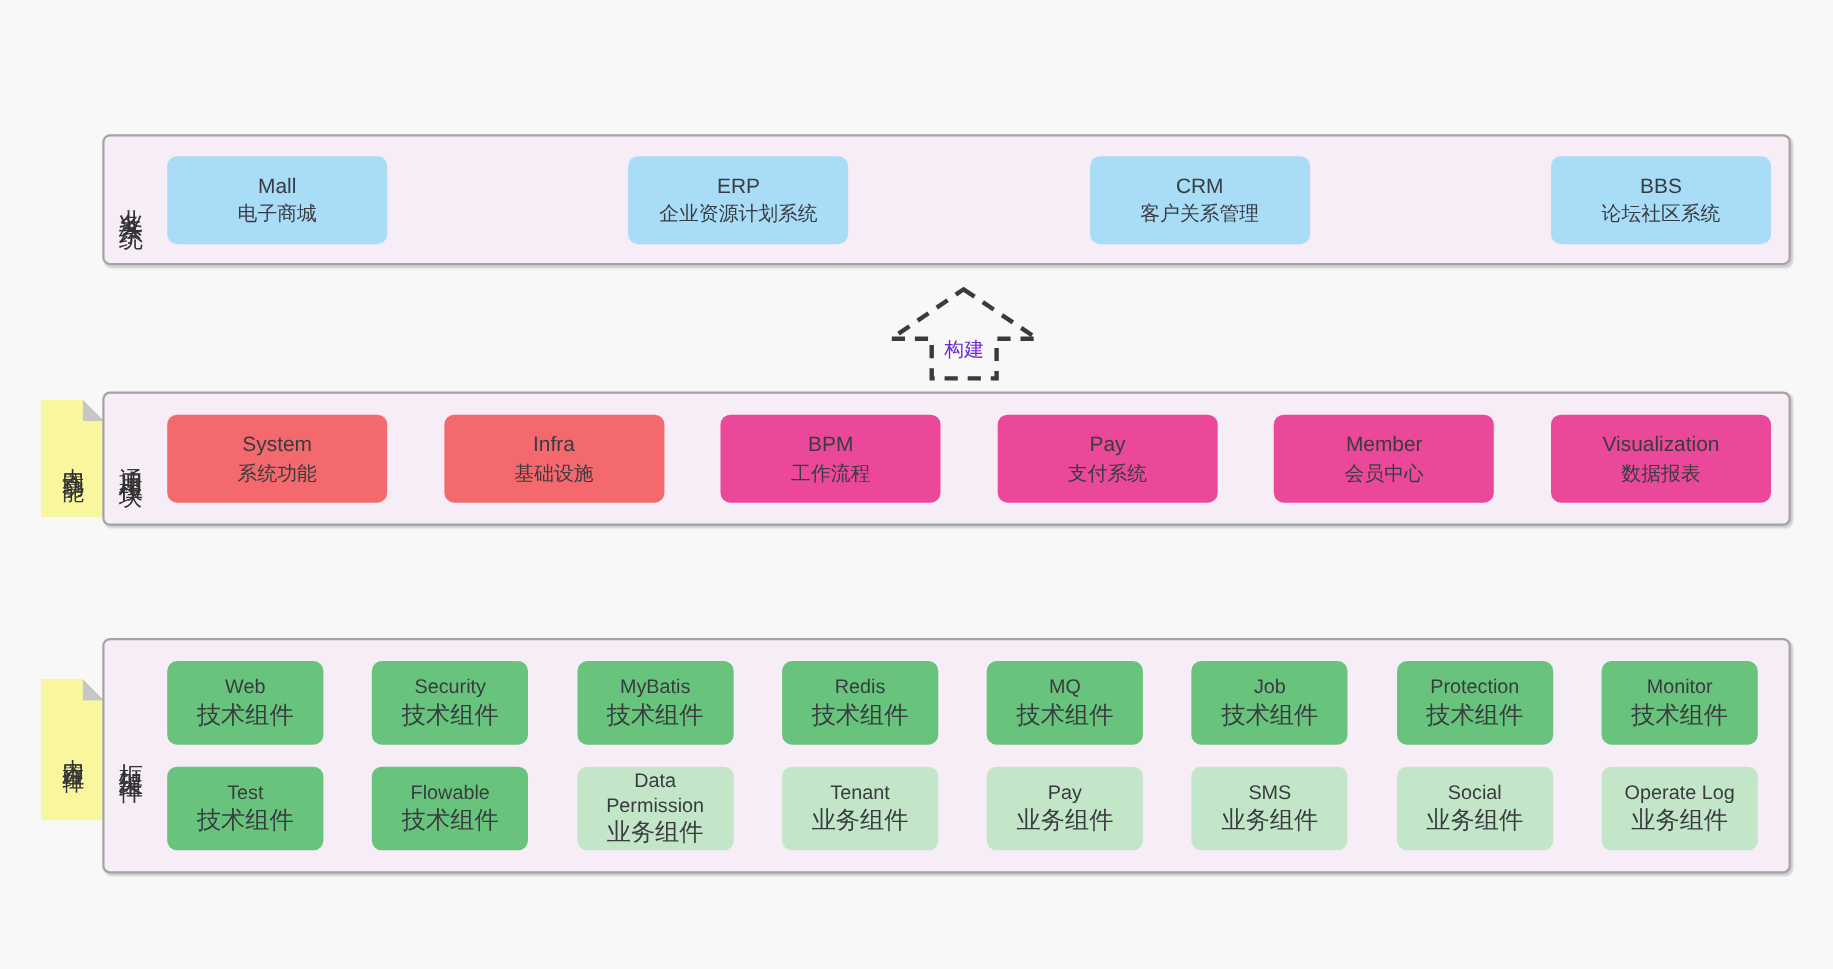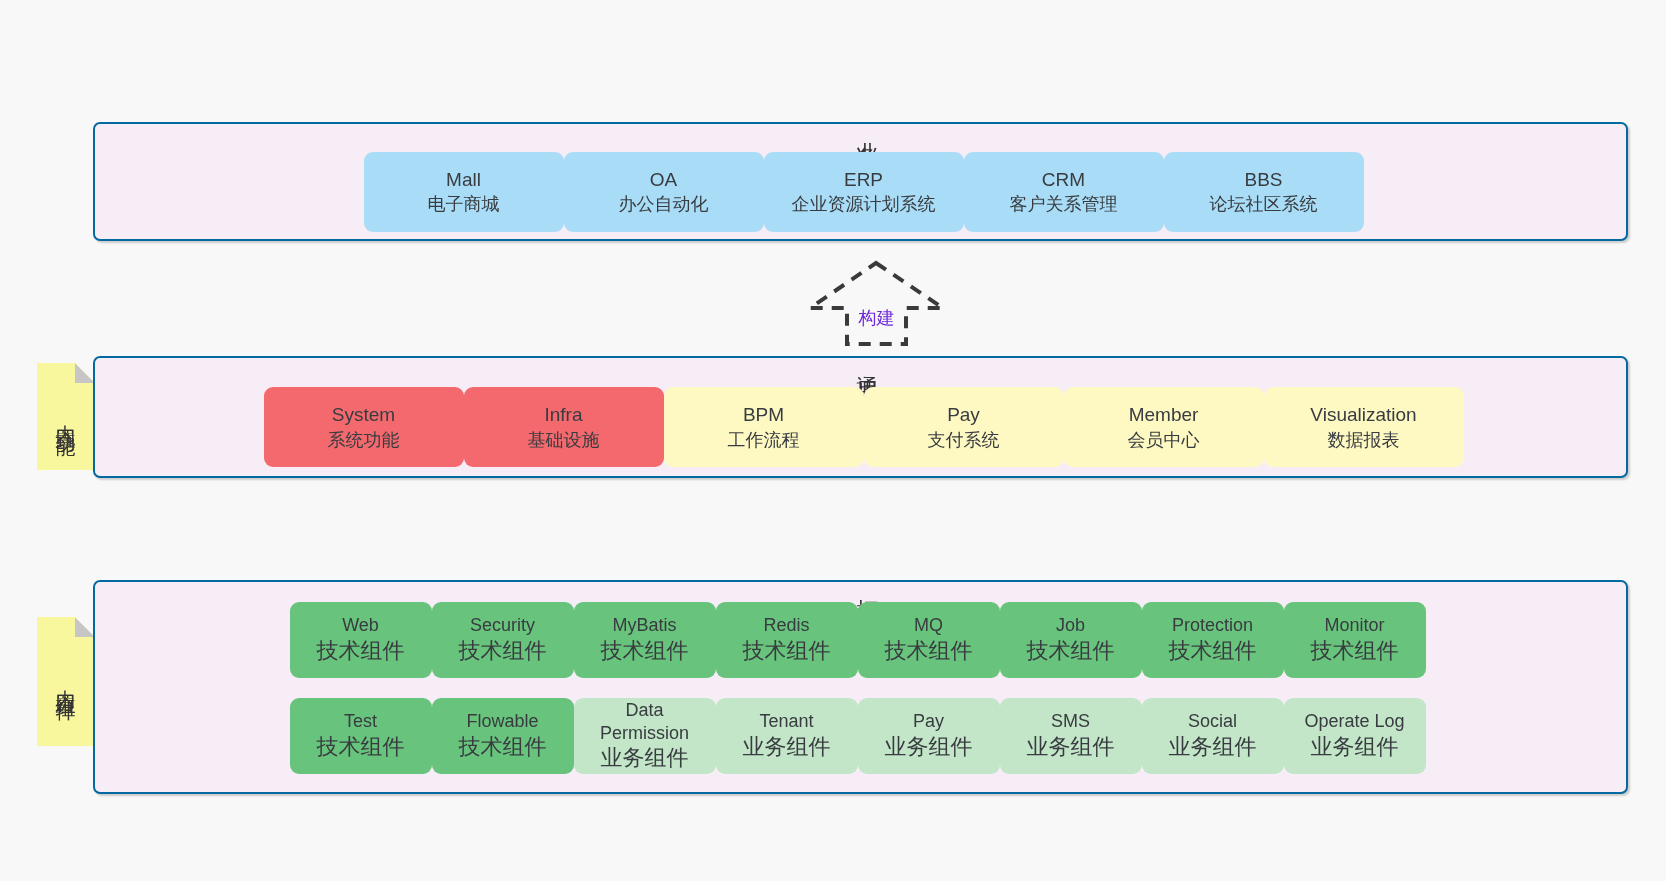--- a/index.html
+++ b/index.html
@@ -11,26 +11,25 @@
     position:relative;
   }
   .canvas { position:absolute; inset:0; }
 
   
   .band {
     position:absolute;
     left:93px;
     width:1535px;
     background:#f7edf6;
-    border:2px solid #0369a1;
+    border:2px solid #a3a3a3;
     border-radius:7px;
     box-shadow:2px 2px 2px rgba(0,0,0,0.18);
     display:flex;
     align-items:center;
-    flex-direction:column;
   }
   .band-1 { top:122px; height:119px; }
   .band-2 { top:356px; height:122px;justify-content:flex-end; }
   .band-3 { top:580px; height:214px; }
 
   .vtext {
     writing-mode:vertical-rl;
     text-orientation:upright;
     letter-spacing:5px;
     color:#333;
@@ -56,21 +55,21 @@
     justify-content:center;
     align-items:center;
     text-align:center;
   }
   .box .box-name { font-size:19px; line-height:1.35; }
   .box .box-desc { font-size:18px; line-height:1.35; }
 
   .band-1 .box, .band-2 .box { width:200px; height:80px; }
   .box.blue { background:#a9dcf7; }
   .box.red  { background:#f4696e; }
-  .box.pink { background:#fef9c3; }
+  .box.pink { background:#ec4899; }
 
   
   .rows { flex:1; display:flex; flex-direction:column; gap:20px; margin:0 28px 0 22px; }
   .row  { display:flex; justify-content:space-between; align-items:center; }
   .band-3 .box { width:142px; height:76px; padding:2px 6px; }
   .band-3 .box .box-name { font-size:18px; line-height:1.25; }
   .band-3 .box .box-desc { font-size:22px; line-height:1.3; }
   .box.green-dark  { background:#68c47c; }
   .box.green-light { background:#c3e6c8; }
 
@@ -117,24 +116,20 @@
 <div class="canvas">
 
   <section class="band band-1">
     <div class="band-label vtext">业务系统</div>
     <div class="boxes">
       <div class="box blue">
         <div class="box-name">Mall</div>
         <div class="box-desc">电子商城</div>
       </div>
       <div class="box blue">
-        <div class="box-name">OA</div>
-        <div class="box-desc">办公自动化</div>
-      </div>
-      <div class="box blue">
         <div class="box-name">ERP</div>
         <div class="box-desc">企业资源计划系统</div>
       </div>
       <div class="box blue">
         <div class="box-name">CRM</div>
         <div class="box-desc">客户关系管理</div>
       </div>
       <div class="box blue">
         <div class="box-name">BBS</div>
         <div class="box-desc">论坛社区系统</div>

